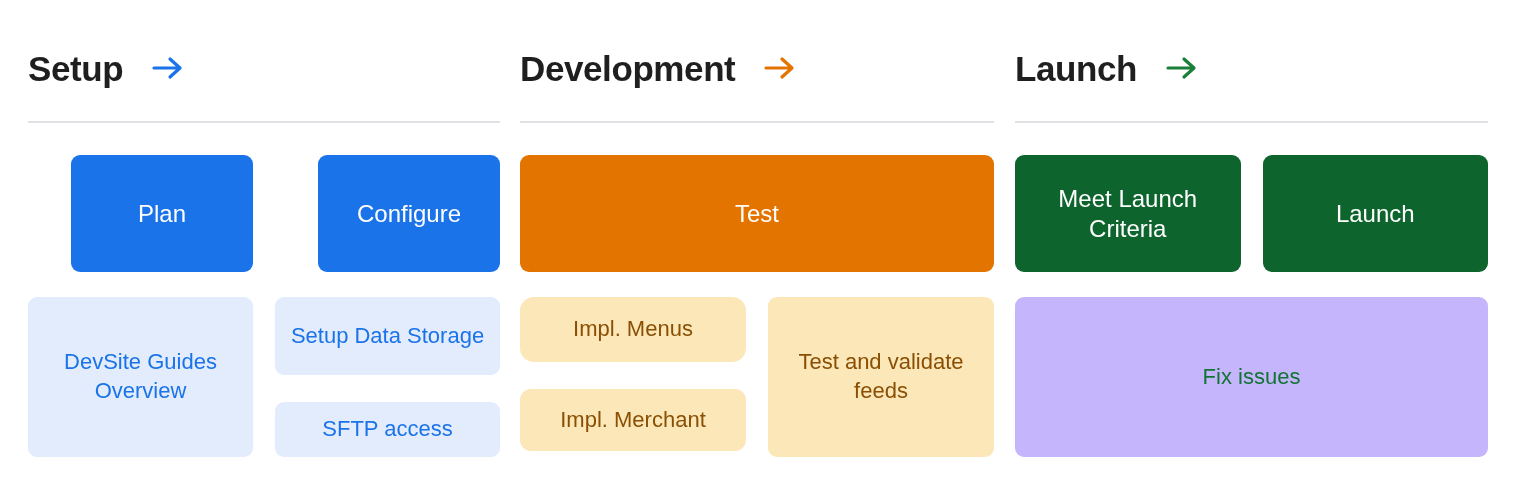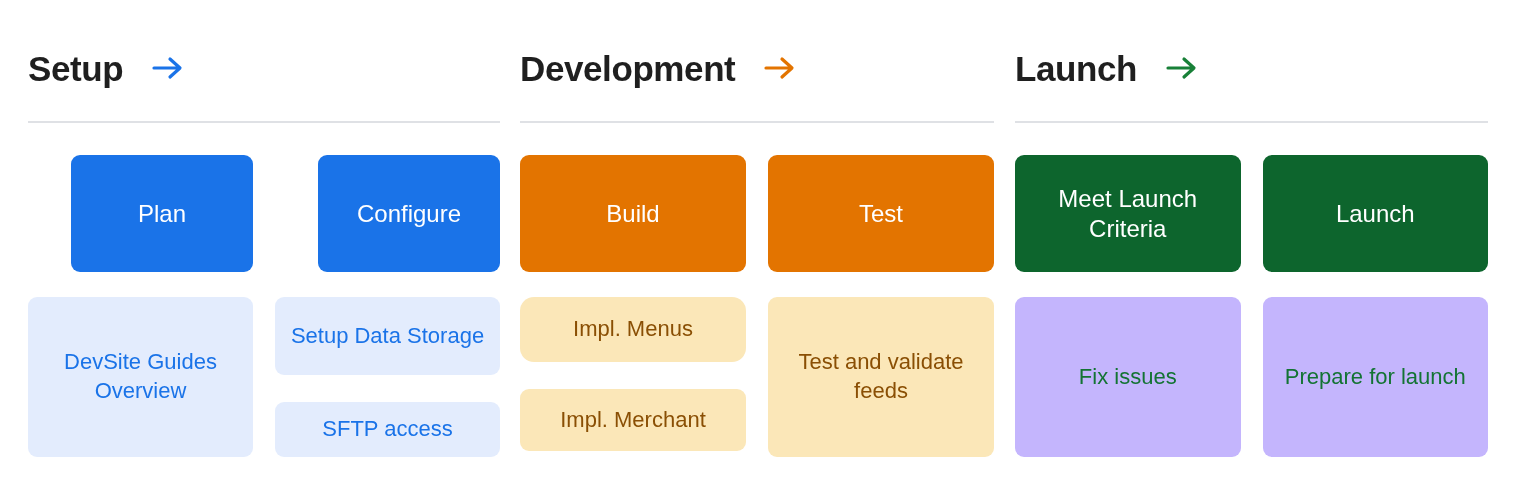--- a/index.html
+++ b/index.html
@@ -110,21 +110,21 @@
     font-size: 22px;
     line-height: 1.3;
     padding: 4px 10px;
     box-sizing: border-box;
     width: 100%;
   }
   .sub-card.grow   { flex: 1 1 auto; }
   .sub-card.h78    { height: 78px; flex: 0 0 78px; }
   .sub-card.h55    { height: 55px; flex: 0 0 55px; }
   .sub-card.h65    { height: 65px; flex: 0 0 65px; border-radius: 14px; }
-  .sub-card.h62    { height: 62px; flex: 0 0 62px; }
+  .sub-card.h62    { height: 62px; flex: 0 0 62px; border-radius: 11px; }
 
   
   .c-blue-solid   { background: #1a73e8; margin-left: 43px; }
   .c-blue-soft    { background: #e3ecfd; color: #1a73e8; }
   .c-orange-solid { background: #e37400; }
   .c-orange-soft  { background: #fbe7b8; color: #8a4f04; }
   .c-green-solid  { background: #0d652d; }
   .c-green-soft   { background: #c4b5fd; color: #137333; text-align: center; }
 </style>
 </head>
@@ -168,21 +168,20 @@
       <span class="phase-arrow">
         <svg width="34" height="28" viewBox="0 0 34 28" aria-hidden="true">
           <path d="M3 14 H28 M19 5 L29 14 L19 23" fill="none" stroke="#e37400" stroke-width="3.2" stroke-linecap="round" stroke-linejoin="round"></path>
         </svg>
       </span>
     </div>
 
     <div class="phase-divider"></div>
 
     <div class="primary-row">
-      <div class="primary-card c-orange-solid">Build</div>
       <div class="primary-card c-orange-solid">Test</div>
     </div>
 
     <div class="sub-row">
       <div class="sub-col">
         <div class="sub-card h65 c-orange-soft">Impl. Menus</div>
         <div class="sub-card h62 c-orange-soft">Impl. Merchant</div>
       </div>
       <div class="sub-col">
         <div class="sub-card grow c-orange-soft">Test and validate feeds</div>
@@ -205,19 +204,16 @@
 
     <div class="primary-row">
       <div class="primary-card c-green-solid">Meet Launch Criteria</div>
       <div class="primary-card c-green-solid">Launch</div>
     </div>
 
     <div class="sub-row">
       <div class="sub-col">
         <div class="sub-card grow c-green-soft">Fix issues</div>
       </div>
-      <div class="sub-col">
-        <div class="sub-card grow c-green-soft">Prepare for launch</div>
-      </div>
     </div>
   </div>
 
 </div>
 
 </body></html>

